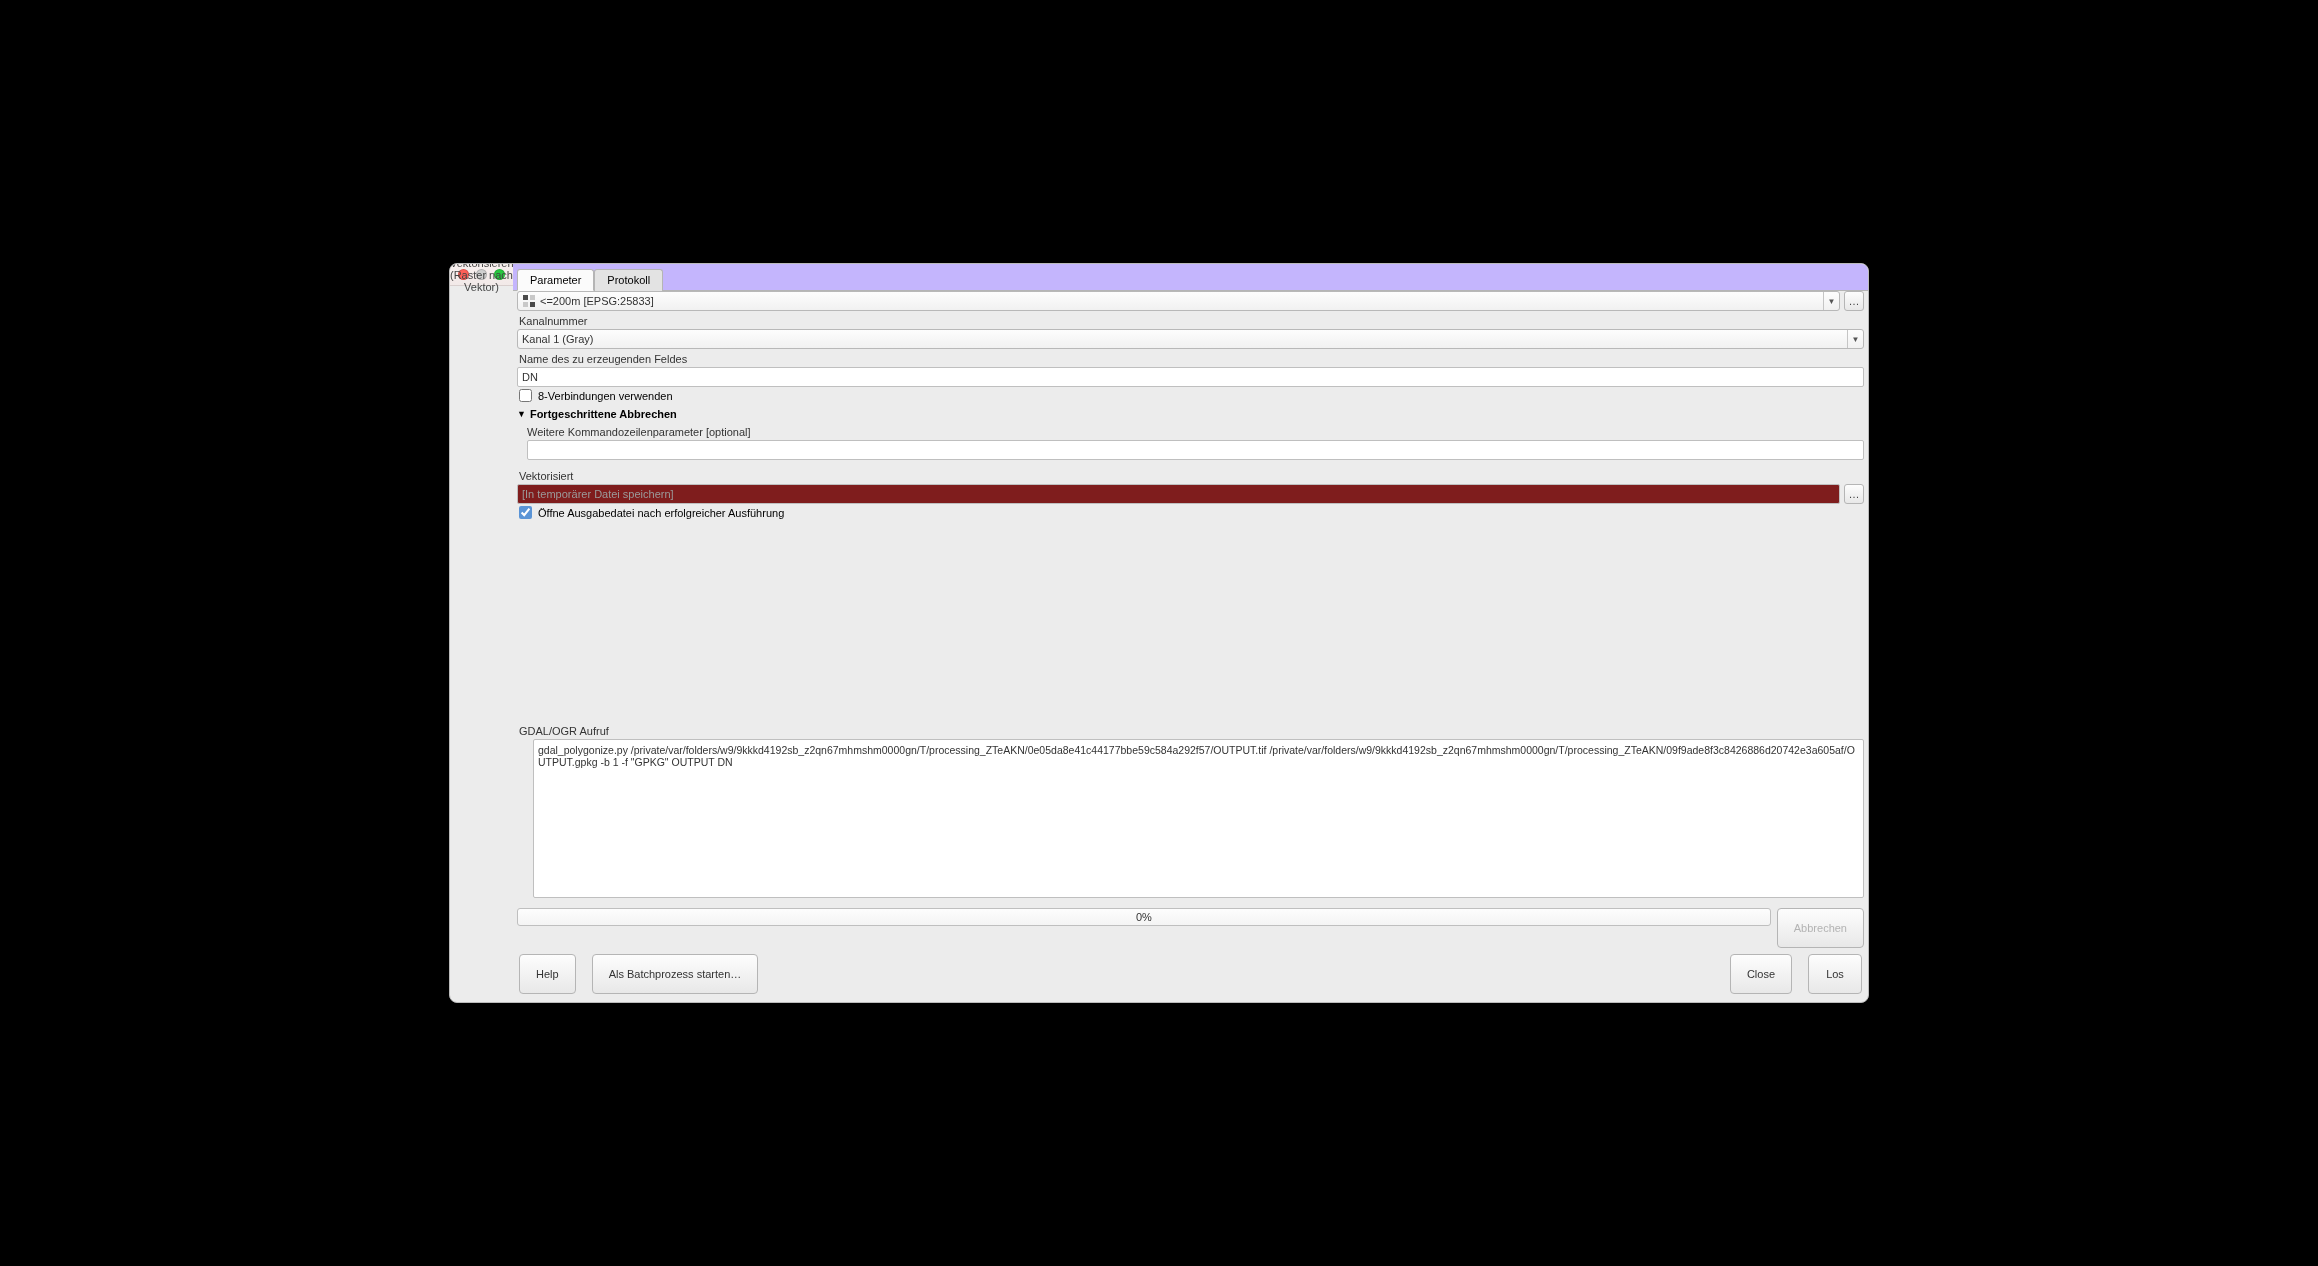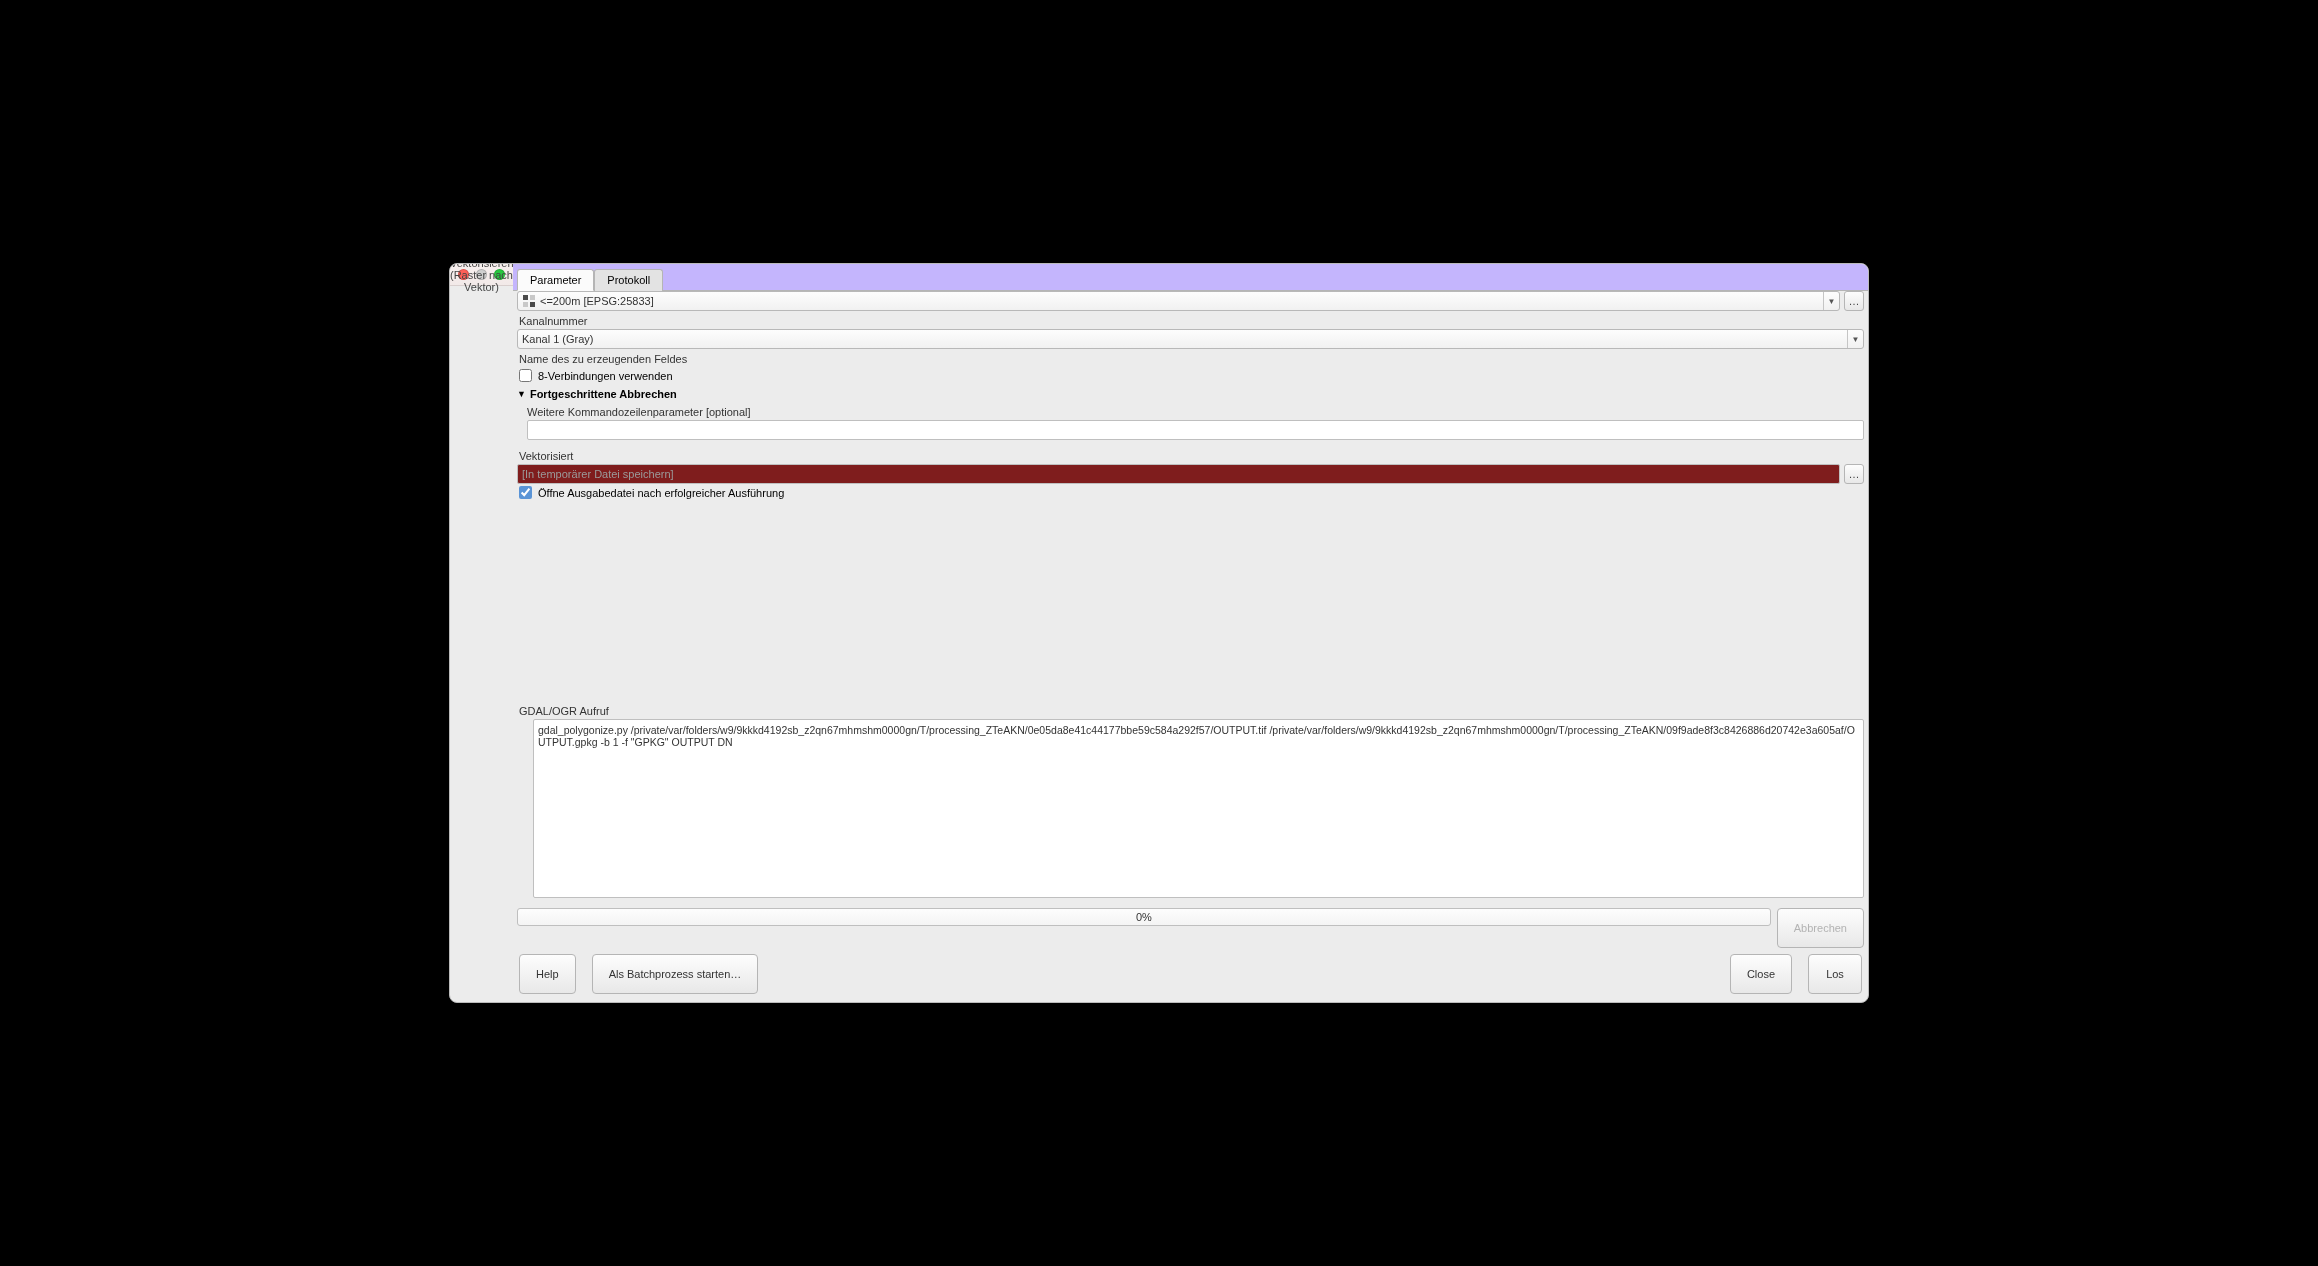--- a/index.html
+++ b/index.html
@@ -153,20 +153,21 @@
 
       <div class="lbl">Kanalnummer</div>
       <div class="row">
         <div class="combo">
           <span>Kanal 1 (Gray)</span>
           <span class="arrow">▼</span>
         </div>
       </div>
 
       <div class="lbl">Name des zu erzeugenden Feldes</div>
+      <input class="textin" value="DN" style="">
 
       <label class="check">
         <input type="checkbox" style="">
         <span>8-Verbindungen verwenden</span>
       </label>
 
       <div class="section">
         <span class="tri">▼</span>
         <span>Fortgeschrittene Abbrechen</span>
       </div>

